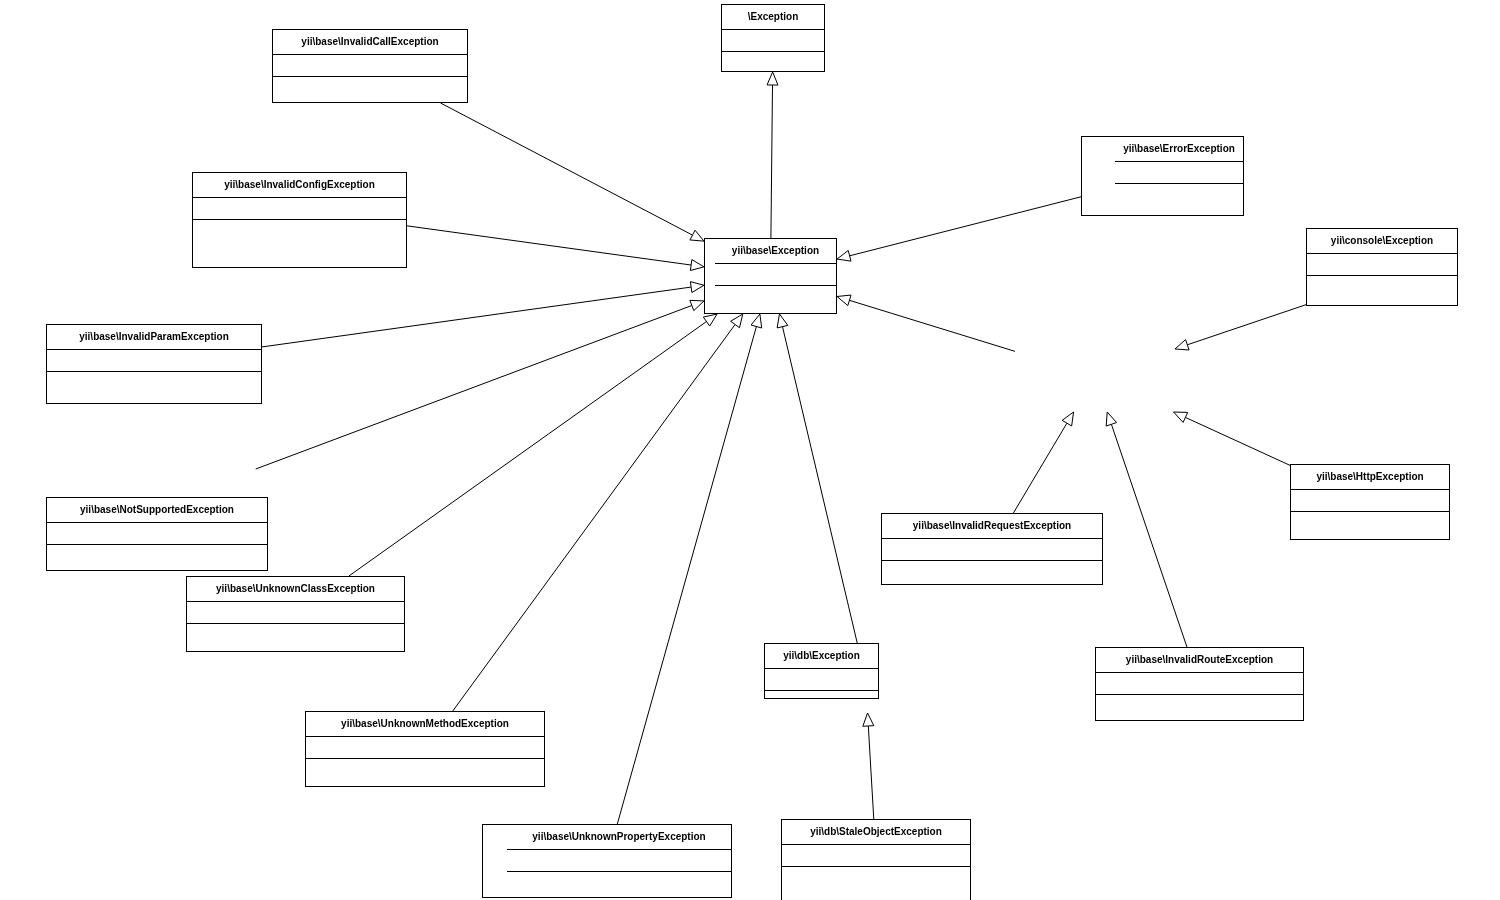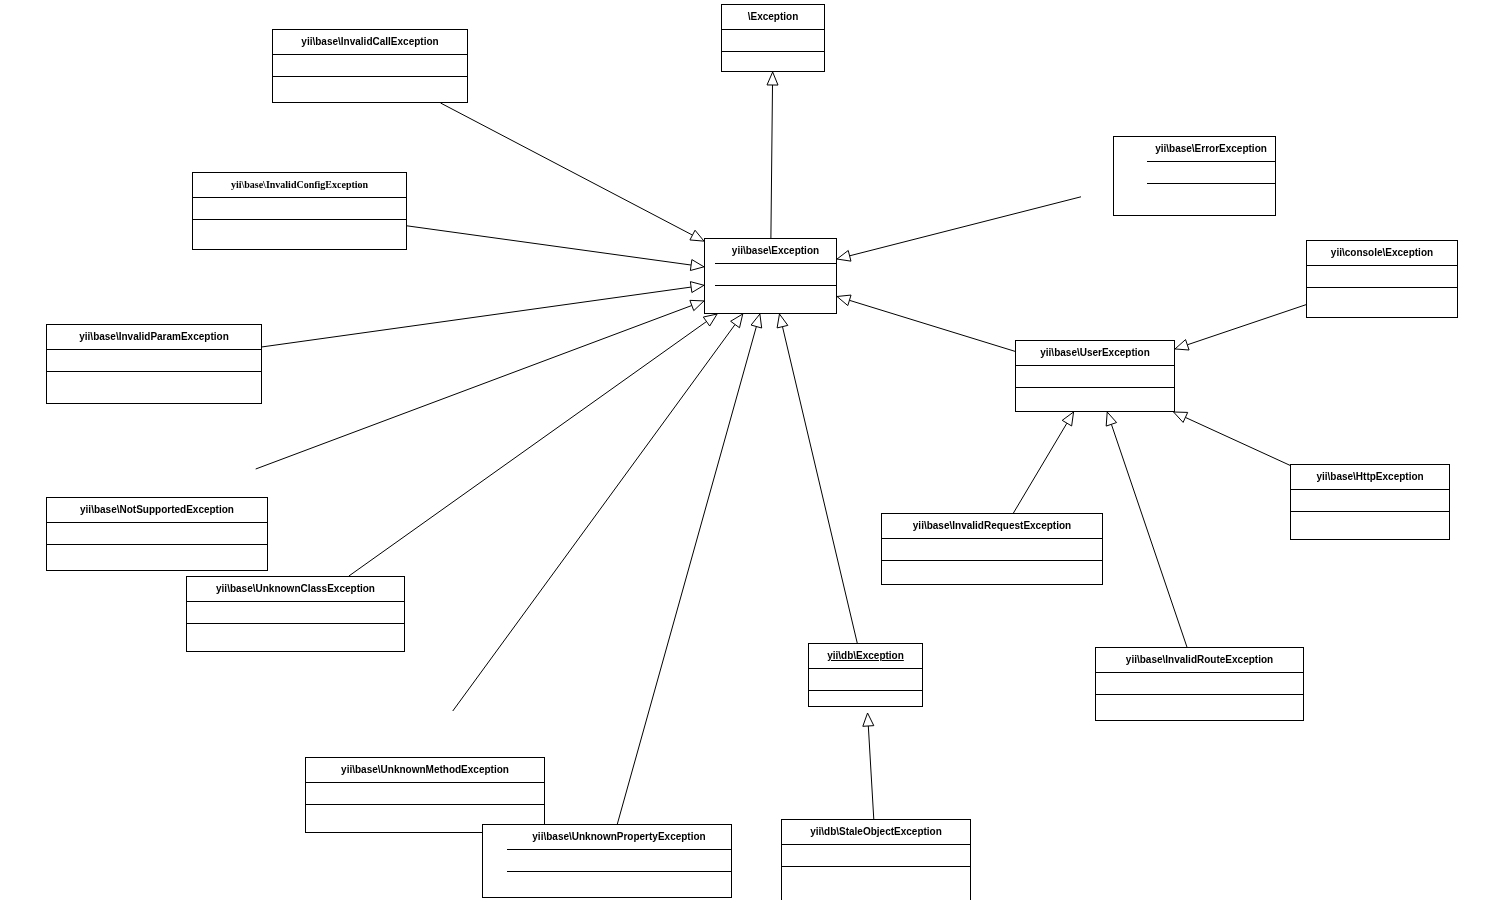--- a/index.html
+++ b/index.html
@@ -125,81 +125,76 @@
 <div class="uml-node" style="left: 721px; top: 4px; width: 104px; height: 68px;">
       <div class="uml-title">\Exception</div>
       <div class="uml-attrs"></div>
       <div class="uml-ops"></div>
     </div>
     <div class="uml-node" style="left: 272px; top: 29px; width: 196px; height: 74px;">
       <div class="uml-title">yii\base\InvalidCallException</div>
       <div class="uml-attrs"></div>
       <div class="uml-ops"></div>
     </div>
-    <div class="uml-node" style="left: 1113px; top: 136px; width: 163px; height: 80px; padding-left: 33px;">
+    <div class="uml-node" style="left: 1081px; top: 136px; width: 163px; height: 80px; padding-left: 33px;">
       <div class="uml-title">yii\base\ErrorException</div>
       <div class="uml-attrs"></div>
       <div class="uml-ops"></div>
     </div>
-    <div class="uml-node" style="left: 192px; top: 172px; width: 215px; height: 78px; font-family: Liberation Serif, serif;">
+    <div class="uml-node" style="left: 192px; top: 172px; width: 215px; height: 96px;">
       <div class="uml-title">yii\base\InvalidConfigException</div>
       <div class="uml-attrs"></div>
       <div class="uml-ops"></div>
     </div>
     <div class="uml-node" style="left: 704px; top: 238px; width: 133px; height: 76px; padding-left: 10px;">
       <div class="uml-title">yii\base\Exception</div>
       <div class="uml-attrs"></div>
       <div class="uml-ops"></div>
     </div>
-    <div class="uml-node" style="left: 1306px; top: 240px; width: 152px; height: 78px;">
+    <div class="uml-node" style="left: 1306px; top: 228px; width: 152px; height: 78px;">
       <div class="uml-title">yii\console\Exception</div>
       <div class="uml-attrs"></div>
       <div class="uml-ops"></div>
     </div>
     <div class="uml-node" style="left: 46px; top: 324px; width: 216px; height: 80px;">
       <div class="uml-title">yii\base\InvalidParamException</div>
       <div class="uml-attrs"></div>
       <div class="uml-ops"></div>
     </div>
-    <div class="uml-node" style="left: 1015px; top: 340px; width: 160px; height: 72px;">
-      <div class="uml-title">yii\base\UserException</div>
-      <div class="uml-attrs"></div>
-      <div class="uml-ops"></div>
-    </div>
     <div class="uml-node" style="left: 1290px; top: 464px; width: 160px; height: 76px;">
       <div class="uml-title">yii\base\HttpException</div>
       <div class="uml-attrs"></div>
       <div class="uml-ops"></div>
     </div>
     <div class="uml-node" style="left: 46px; top: 469px; width: 222px; height: 74px; margin-top: 28px;">
       <div class="uml-title">yii\base\NotSupportedException</div>
       <div class="uml-attrs"></div>
       <div class="uml-ops"></div>
     </div>
     <div class="uml-node" style="left: 881px; top: 513px; width: 222px; height: 72px;">
       <div class="uml-title">yii\base\InvalidRequestException</div>
       <div class="uml-attrs"></div>
       <div class="uml-ops"></div>
     </div>
     <div class="uml-node" style="left: 186px; top: 576px; width: 219px; height: 76px;">
       <div class="uml-title">yii\base\UnknownClassException</div>
       <div class="uml-attrs"></div>
       <div class="uml-ops"></div>
     </div>
-    <div class="uml-node" style="left: 808px; top: 643px; width: 115px; height: 64px; text-decoration: underline;">
+    <div class="uml-node" style="left: 764px; top: 643px; width: 115px; height: 56px;">
       <div class="uml-title">yii\db\Exception</div>
       <div class="uml-attrs"></div>
       <div class="uml-ops"></div>
     </div>
     <div class="uml-node" style="left: 1095px; top: 647px; width: 209px; height: 74px;">
       <div class="uml-title">yii\base\InvalidRouteException</div>
       <div class="uml-attrs"></div>
       <div class="uml-ops"></div>
     </div>
-    <div class="uml-node" style="left: 305px; top: 711px; width: 240px; height: 76px; margin-top: 46px;">
+    <div class="uml-node" style="left: 305px; top: 711px; width: 240px; height: 76px;">
       <div class="uml-title">yii\base\UnknownMethodException</div>
       <div class="uml-attrs"></div>
       <div class="uml-ops"></div>
     </div>
     <div class="uml-node" style="left: 482px; top: 824px; width: 250px; height: 74px; padding-left: 24px;">
       <div class="uml-title">yii\base\UnknownPropertyException</div>
       <div class="uml-attrs"></div>
       <div class="uml-ops"></div>
     </div>
     <div class="uml-node" style="left: 781px; top: 819px; width: 190px; height: 96px;">

